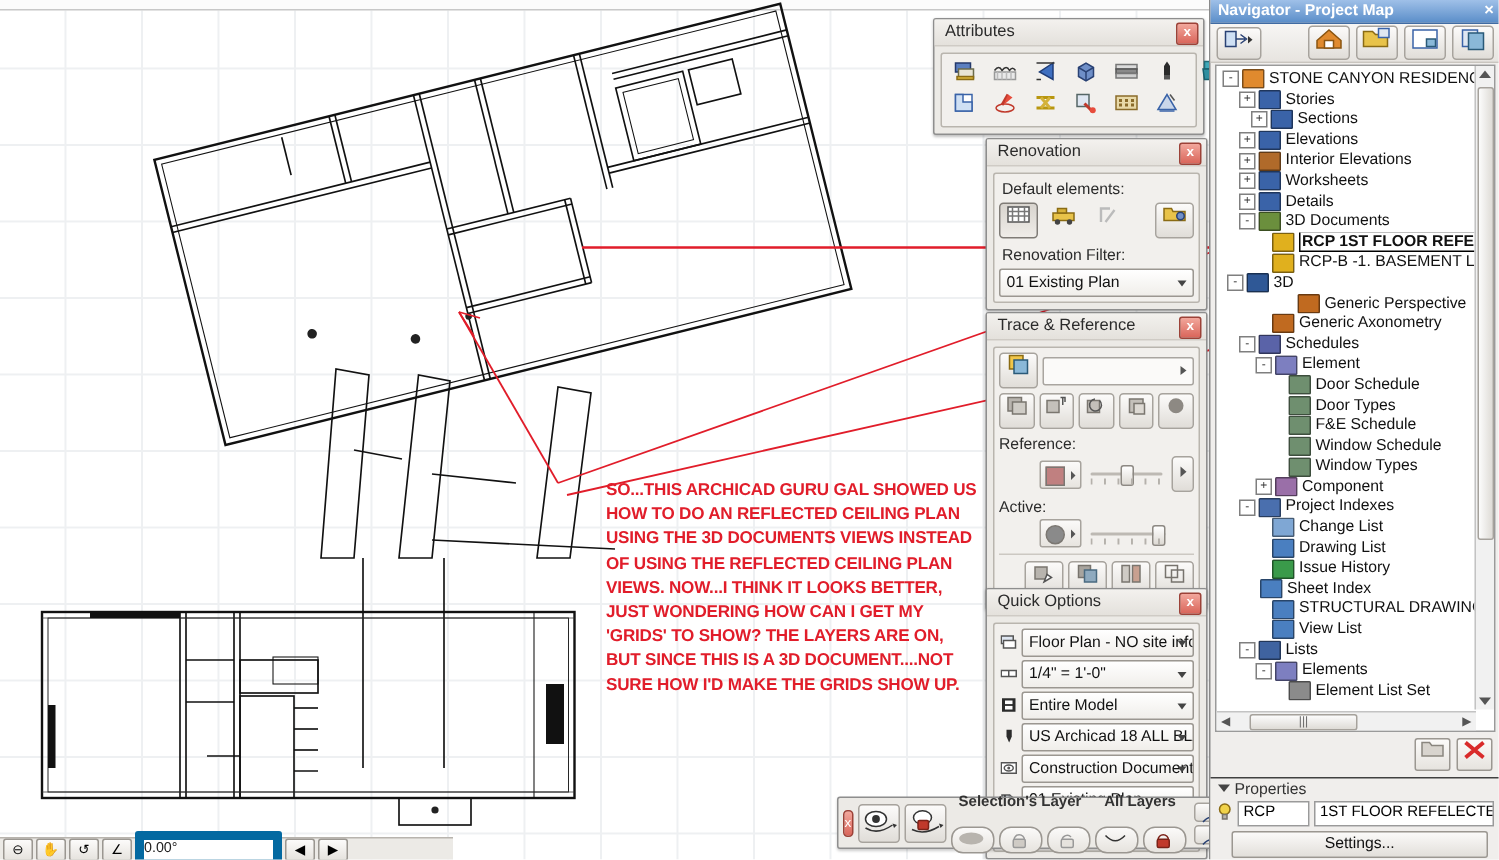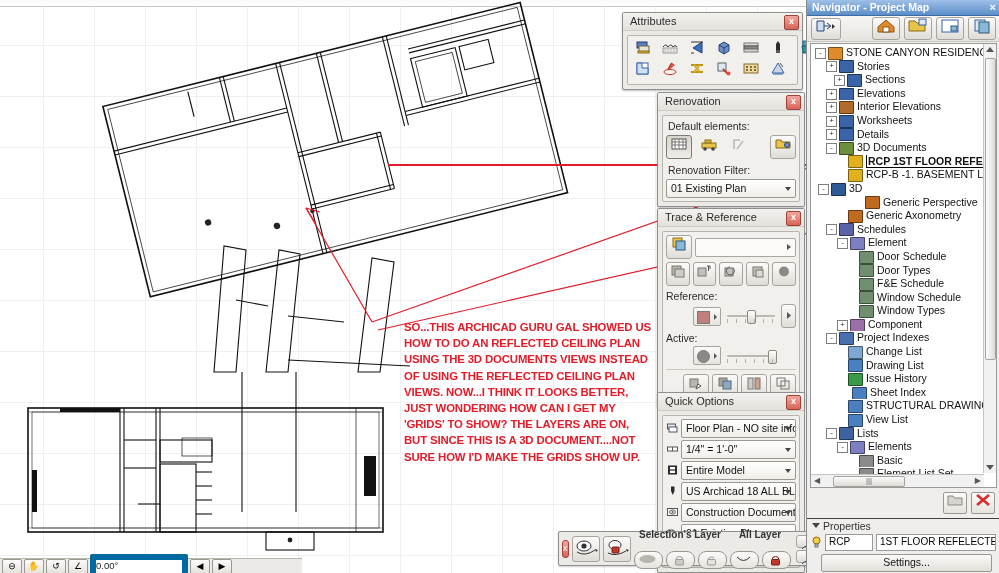--- a/index.html
+++ b/index.html
@@ -692,21 +692,21 @@
       </span>
       <span class="ovalbtn">
         <svg width="25" height="14" viewBox="0 0 25 14">
             <path d="M9 8 a3.5 3.5 0 0 1 6 -2" fill="none" stroke="#999"></path>
             <rect x="8.5" y="7.5" width="8" height="5.5" rx="1" fill="#e6e3de" stroke="#999"></rect>
           </svg>
       </span>
     </span>
   </span>
   <span class="seg" style="flex-direction:column;align-items:center;">
-    <span class="capt">All Layer</span>
+    <span class="capt">All Layers</span>
     <span style="display:flex;gap:3px;margin-top:1px;">
       <span class="ovalbtn">
         <svg width="25" height="14" viewBox="0 0 25 14">
             <path d="M6 5 q6.5 7 13 0" fill="none" stroke="#333"></path>
           </svg>
       </span>
       <span class="ovalbtn">
         <svg width="25" height="14" viewBox="0 0 25 14">
             <path d="M9 8 a3.5 3.5 0 0 1 7 0" fill="none" stroke="#7b2218"></path>
             <rect x="8.5" y="7.5" width="8" height="5.5" rx="1" fill="#c0392b" stroke="#7b2218"></rect>
@@ -799,26 +799,25 @@
         <div class="tnode" style="padding-left: 37px;"><span class="nospacer"></span><span class="ico" style="background: rgb(111, 143, 111); border: 1px solid rgba(0, 0, 0, 0.45);"></span><span class="tx">Door Schedule</span></div>
         <div class="tnode" style="padding-left: 37px;"><span class="nospacer"></span><span class="ico" style="background: rgb(111, 143, 111); border: 1px solid rgba(0, 0, 0, 0.45);"></span><span class="tx">Door Types</span></div>
         <div class="tnode" style="padding-left: 37px;"><span class="nospacer"></span><span class="ico" style="background: rgb(111, 143, 111); border: 1px solid rgba(0, 0, 0, 0.45);"></span><span class="tx">F&amp;E Schedule</span></div>
         <div class="tnode" style="padding-left: 37px;"><span class="nospacer"></span><span class="ico" style="background: rgb(111, 143, 111); border: 1px solid rgba(0, 0, 0, 0.45);"></span><span class="tx">Window Schedule</span></div>
         <div class="tnode" style="padding-left: 37px;"><span class="nospacer"></span><span class="ico" style="background: rgb(111, 143, 111); border: 1px solid rgba(0, 0, 0, 0.45);"></span><span class="tx">Window Types</span></div>
         <div class="tnode" style="padding-left: 26px;"><span class="exp">+</span><span class="ico" style="background: rgb(154, 111, 168); border: 1px solid rgba(0, 0, 0, 0.45);"></span><span class="tx">Component</span></div>
         <div class="tnode" style="padding-left: 15px;"><span class="exp">-</span><span class="ico" style="background: rgb(74, 111, 174); border: 1px solid rgba(0, 0, 0, 0.45);"></span><span class="tx">Project Indexes</span></div>
         <div class="tnode" style="padding-left: 26px;"><span class="nospacer"></span><span class="ico" style="background: rgb(127, 167, 212); border: 1px solid rgba(0, 0, 0, 0.45);"></span><span class="tx">Change List</span></div>
         <div class="tnode" style="padding-left: 26px;"><span class="nospacer"></span><span class="ico" style="background: rgb(74, 127, 192); border: 1px solid rgba(0, 0, 0, 0.45);"></span><span class="tx">Drawing List</span></div>
         <div class="tnode" style="padding-left: 26px;"><span class="nospacer"></span><span class="ico" style="background: rgb(58, 154, 74); border: 1px solid rgba(0, 0, 0, 0.45);"></span><span class="tx">Issue History</span></div>
-        <div class="tnode" style="padding-left: 30px;"><span class="nospacer"></span><span class="ico" style="background: rgb(74, 127, 192); border: 1px solid rgba(0, 0, 0, 0.45);"></span><span class="tx">Sheet Index</span></div>
+        <div class="tnode" style="padding-left: 18px;"><span class="nospacer"></span><span class="ico" style="background: rgb(74, 127, 192); border: 1px solid rgba(0, 0, 0, 0.45);"></span><span class="tx">Sheet Index</span></div>
         <div class="tnode" style="padding-left: 26px;"><span class="nospacer"></span><span class="ico" style="background: rgb(74, 127, 192); border: 1px solid rgba(0, 0, 0, 0.45);"></span><span class="tx">STRUCTURAL DRAWING I</span></div>
         <div class="tnode" style="padding-left: 26px;"><span class="nospacer"></span><span class="ico" style="background: rgb(74, 127, 192); border: 1px solid rgba(0, 0, 0, 0.45);"></span><span class="tx">View List</span></div>
         <div class="tnode" style="padding-left: 15px;"><span class="exp">-</span><span class="ico" style="background: rgb(63, 99, 160); border: 1px solid rgba(0, 0, 0, 0.45);"></span><span class="tx">Lists</span></div>
         <div class="tnode" style="padding-left: 26px;"><span class="exp">-</span><span class="ico" style="background: rgb(125, 127, 192); border: 1px solid rgba(0, 0, 0, 0.45);"></span><span class="tx">Elements</span></div>
-        <div class="tnode" style="padding-left: 37px;"><span class="nospacer"></span><span class="ico" style="background: rgb(139, 139, 139); border: 1px solid rgba(0, 0, 0, 0.45);"></span><span class="tx">Basic</span></div>
         <div class="tnode" style="padding-left: 37px;"><span class="nospacer"></span><span class="ico" style="background: rgb(139, 139, 139); border: 1px solid rgba(0, 0, 0, 0.45);"></span><span class="tx">Element List Set</span></div>
       </div>
     <div id="tree-vscroll">
       <span class="ar" style="top:3px;border-bottom:5px solid #555;"></span>
       <span class="thumb"></span>
       <span class="ar" style="bottom:3px;border-top:5px solid #555;"></span>
     </div>
     <div id="tree-hscroll">
       <span style="position:absolute;left:3px;top:1px;font-size:8px;color:#555;">◀</span>
       <span class="thumb">|||</span>

